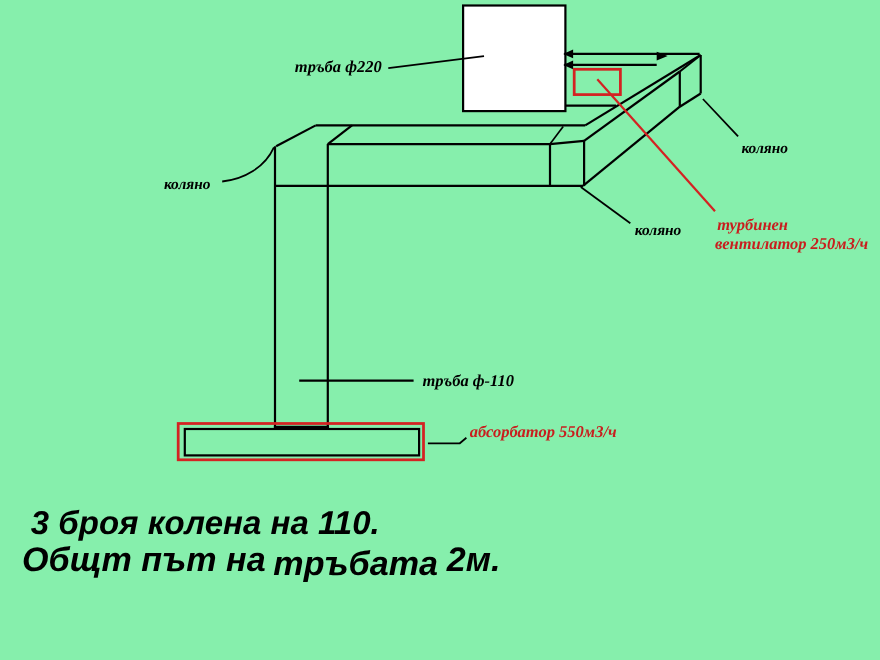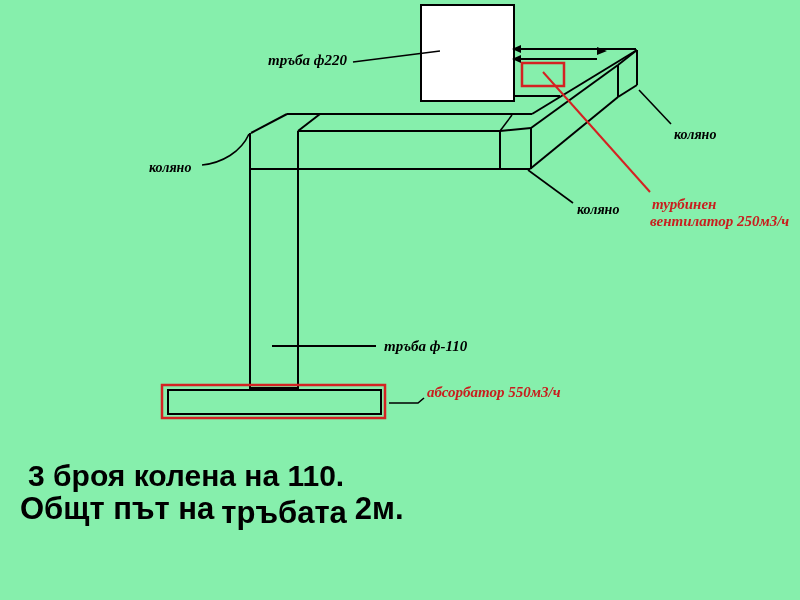--- a/index.html
+++ b/index.html
@@ -1,21 +1,21 @@
 <!DOCTYPE html>
 <html><head>
 <meta charset="utf-8">
 <style>
   html,body{margin:0;padding:0;background:#fff;}
   #canvas{position:relative;width:800px;height:600px;background:#86efac;overflow:hidden;
           font-family:"Liberation Sans",sans-serif;}
   #drawing{position:absolute;left:0;top:0;}
   .lbl{font-family:"Liberation Serif","DejaVu Serif",serif;font-weight:bold;font-style:italic;}
   .note{position:absolute;font-family:"Liberation Sans","DejaVu Sans",sans-serif;
-        font-weight:bold;color:#000;white-space:nowrap;}
+        font-weight:bold;font-style:italic;color:#000;white-space:nowrap;}
   #note1{left:28px;top:459px;font-size:30px;}
   #note2{left:20px;top:491px;font-size:31px;text-align:right;}
   #note2 .w2{position:relative;top:4px;margin-left:7px;}
   #note2 .w3{margin-left:8px;}
 </style>
 </head>
 <body>
 
 <div id="canvas">
 

